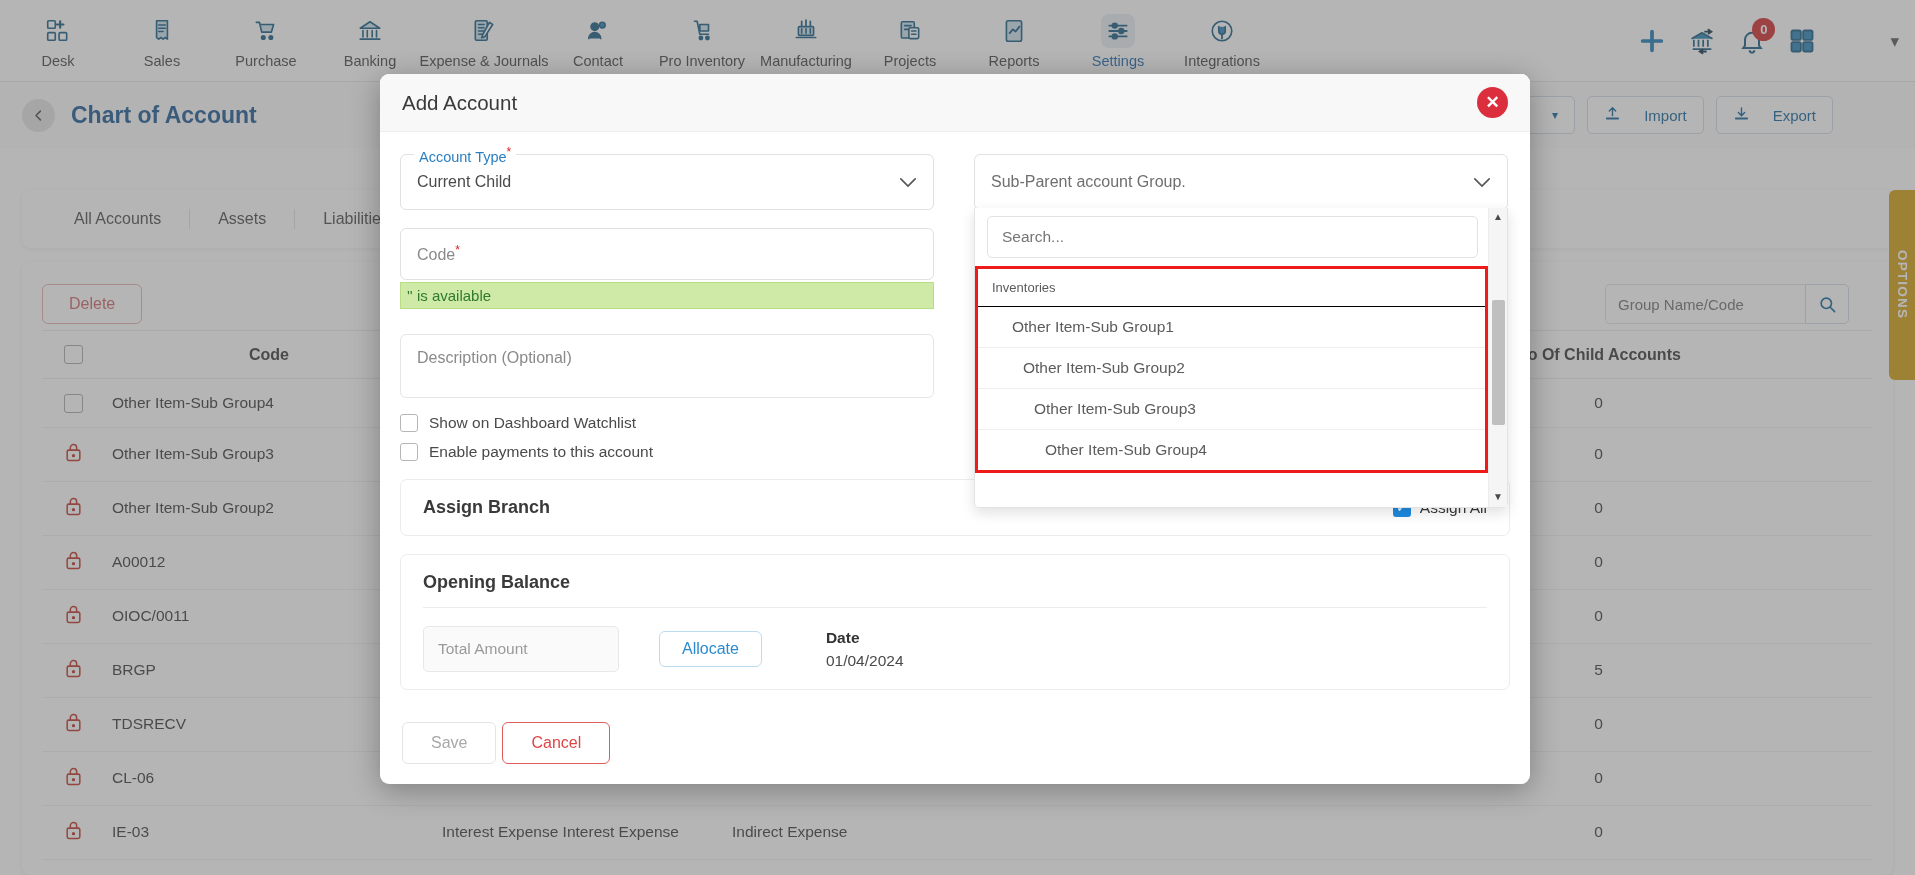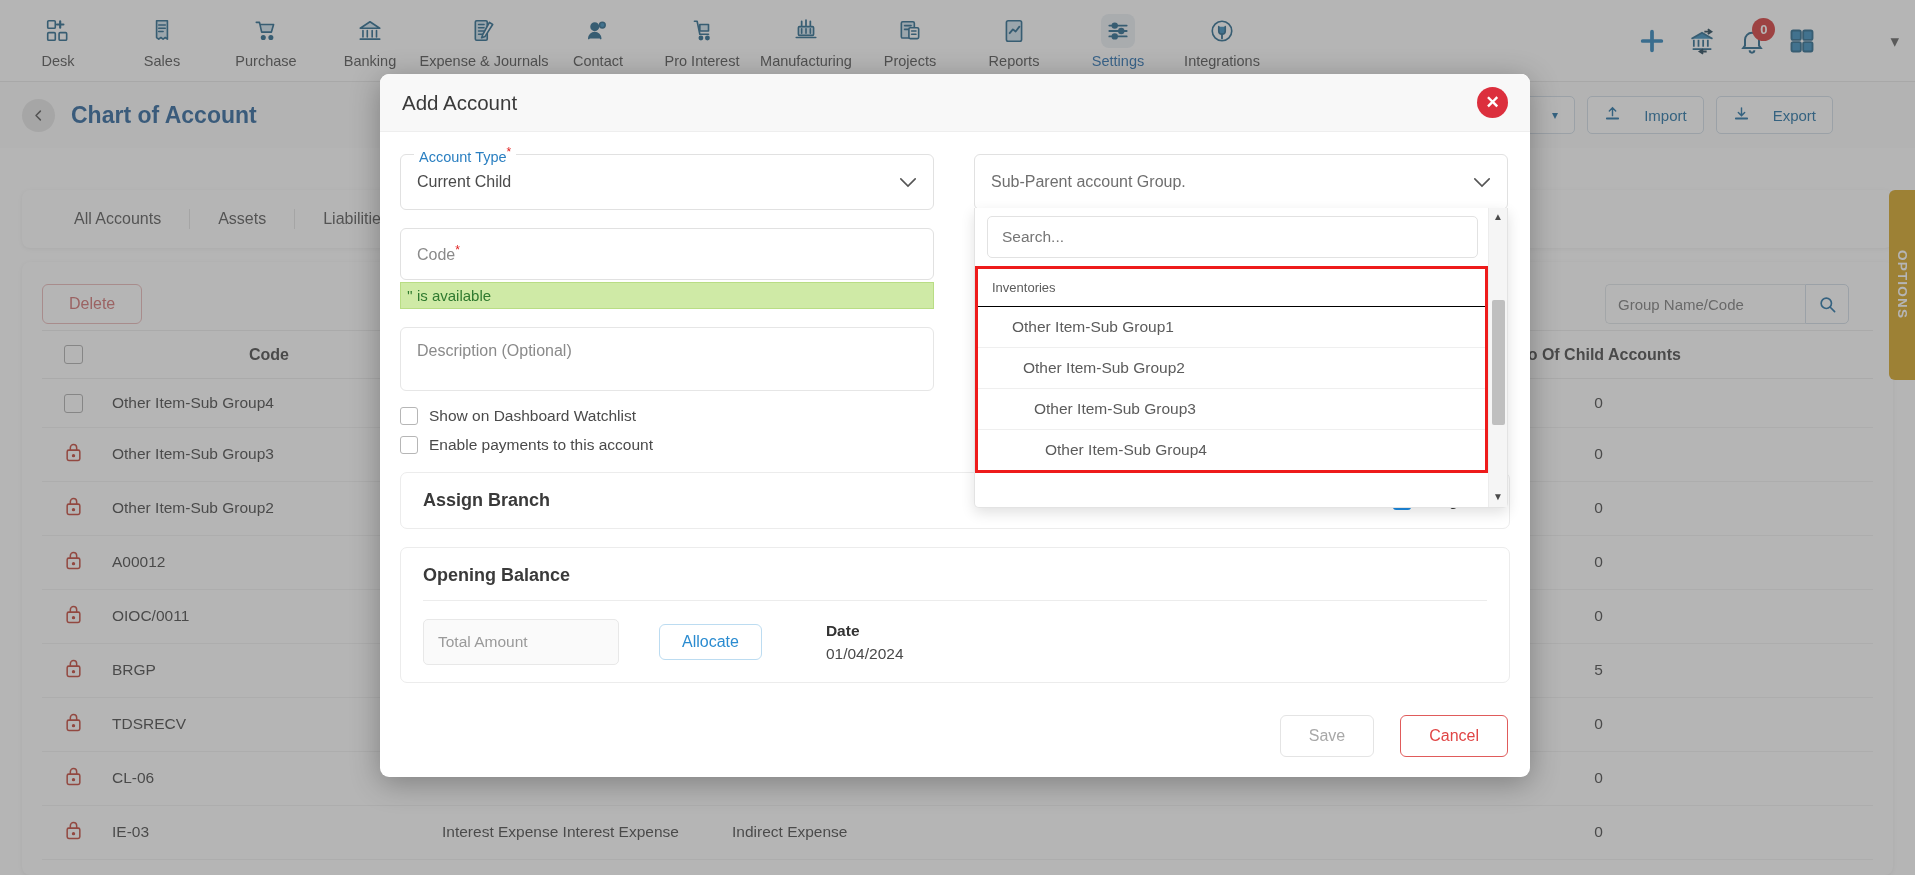--- a/index.html
+++ b/index.html
@@ -225,21 +225,21 @@
     font-size: 15.5px; color: #9a9a9a;
   }
   .btn-allocate {
     border: 1px solid #bcdcf1; background: #fff; color: #2a8bd0;
     border-radius: 6px; height: 36px; padding: 0 22px; font-size: 16px; cursor: pointer;
   }
   .ob-date { margin-left: 24px; }
   .ob-date .dl { font-size: 15.5px; color: #333; font-weight: 700; }
   .ob-date .dv { font-size: 15.5px; color: #4a4a4a; margin-top: 5px; }
 
-  .modal-foot { display: flex; justify-content: flex-end; gap: 26px; padding: 16px 22px 20px; }
+  .modal-foot { display: flex; gap: 6px; padding: 16px 22px 20px; }
   .btn-save {
     border: 1px solid #e4e4e4; background: #fff; color: #a8a8a8;
     border-radius: 6px; height: 42px; padding: 0 28px; font-size: 16px; cursor: pointer;
   }
   .btn-cancel {
     border: 1.6px solid #e05b5b; background: #fff; color: #e04545;
     border-radius: 6px; height: 42px; padding: 0 28px; font-size: 16px; cursor: pointer;
   }
 
   
@@ -356,21 +356,21 @@
           </div>
           <div class="nav-item">
             <span class="nav-ico">
               <svg width="26" height="26" viewBox="0 0 24 24" fill="none" stroke="#1b5f86" stroke-width="1.5" stroke-linecap="round" stroke-linejoin="round">
                 <path d="M5 3h2.5l2.5 12h8"></path>
                 <path d="M10 6h8v6h-8z" fill="#cfe3ef"></path>
                 <circle cx="11" cy="18.5" r="1.5" fill="#1b5f86"></circle>
                 <circle cx="17" cy="18.5" r="1.5" fill="#1b5f86"></circle>
               </svg>
             </span>
-            <span class="nav-lbl">Pro Interest</span>
+            <span class="nav-lbl">Pro Inventory</span>
           </div>
           <div class="nav-item">
             <span class="nav-ico">
               <svg width="26" height="26" viewBox="0 0 24 24" fill="none" stroke="#1b5f86" stroke-width="1.5" stroke-linecap="round" stroke-linejoin="round">
                 <path d="M8 3v4M12 2v5M16 3v4" stroke-width="1.6"></path>
                 <rect x="5" y="8" width="14" height="8" rx="1" fill="#cfe3ef"></rect>
                 <path d="M3 18h18"></path>
                 <path d="M8 10v4M12 10v4M16 10v4"></path>
               </svg>
             </span>
@@ -661,21 +661,21 @@
 
           <div style="margin-top:18px">
             <div class="plain-box">
               <span class="ph">
                 <span>Code</span><sup>*</sup>
               </span>
             </div>
             <div class="avail">'' is available</div>
           </div>
 
-          <div style="margin-top:18px">
+          <div style="margin-top:25px">
             <div class="desc-box">Description (Optional)</div>
           </div>
 
           <div style="margin-top:16px" id="modal-checkboxes">
               <div class="cbline">
                 <span class="cb-sq"></span>
                 <label>Show on Dashboard Watchlist</label>
               </div>
               <div class="cbline">
                 <span class="cb-sq"></span>

